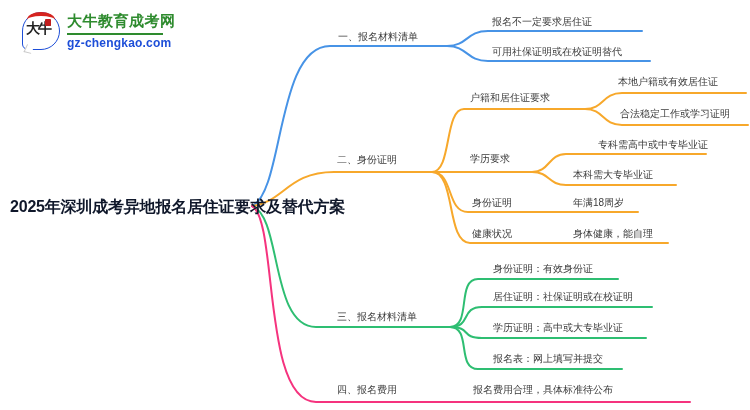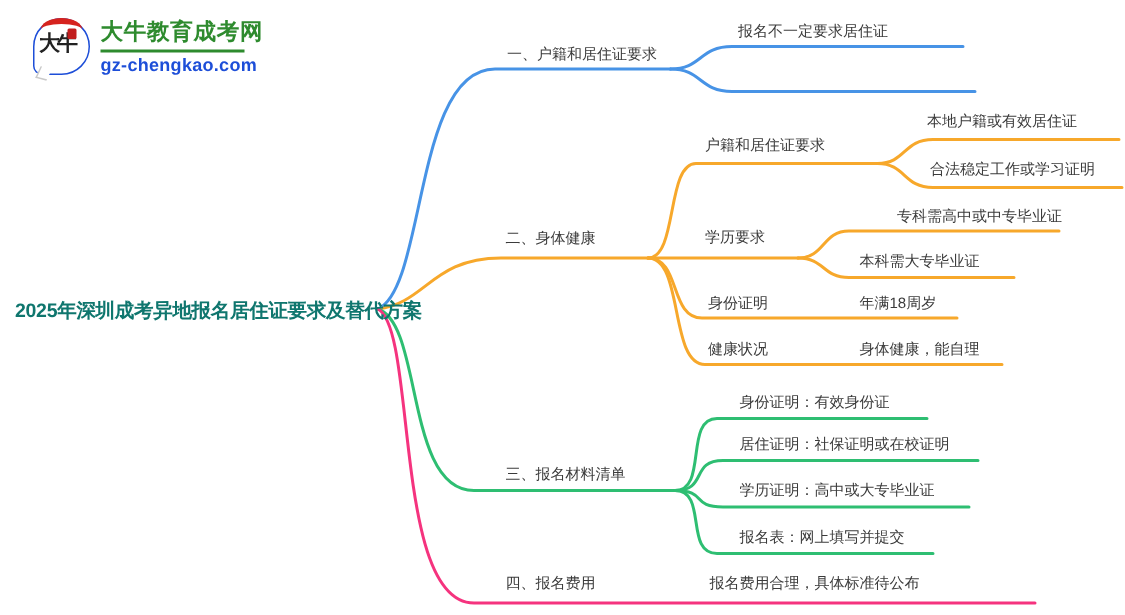--- a/index.html
+++ b/index.html
@@ -1,20 +1,20 @@
 <!DOCTYPE html>
 <html><head>
 <meta charset="utf-8">
 <style>
   html,body{margin:0;padding:0;background:#fff;}
   #stage{position:relative;width:750px;height:410px;background:#fff;overflow:hidden;
          font-family:"Liberation Sans","DejaVu Sans",sans-serif;}
   svg.links{position:absolute;left:0;top:0;width:750px;height:410px;}
   .node{position:absolute;white-space:nowrap;font-size:10px;line-height:15px;color:#3b3b3b;}
-  .central{font-weight:700;font-size:13px;letter-spacing:-0.2px;color:#0f766e;}
+  .central{font-weight:700;font-size:16px;letter-spacing:-0.2px;color:#0f172a;}
   
   .logo{position:absolute;left:22px;top:12px;display:flex;align-items:center;}
   .bubble{position:relative;width:36px;height:36px;border:1px solid #1d4ed8;border-radius:50% 50% 50% 6px;background:#fff;}
   .bubble .cap{position:absolute;left:4px;top:-1px;width:28px;height:12px;border-top:4px solid #d6231e;border-radius:50%;}
   .bubble .chars{position:absolute;left:3px;top:7px;font-weight:700;font-size:14px;color:#222;letter-spacing:-2px;}
   .bubble .seal{position:absolute;left:22px;top:6px;width:6px;height:7px;background:#c11e1e;border-radius:1px;}
   .bubble .tail{position:absolute;left:2px;bottom:-4px;width:7px;height:7px;background:#fff;border-left:1px solid #c9c9c9;border-bottom:1px solid #c9c9c9;transform:skew(-12deg) rotate(14deg);}
   .logotext{margin-left:7px;}
   .sitename{font-weight:700;font-size:15px;color:#2e8b2e;letter-spacing:0.5px;}
   .logoline{height:2px;background:#2e8b2e;margin:2px 0 1px 0;width:96px;}
@@ -63,24 +63,25 @@
       <path d="M450 327 C472 327 460 338 482 338 H646"></path>
       <path d="M450 327 C472 327 456 369 478 369 H622"></path>
     </g>
     <g fill="none" stroke-width="2" stroke-linecap="round" stroke="#f5337e">
       <path d="M252 206 C278 220 262 402 316 402 H690"></path>
     </g>
   </svg>
 
   <div class="node central" style="left:10px;top:199px;">2025年深圳成考异地报名居住证要求及替代方案</div>
 
-  <div class="node" style="left:338px;top:29px;">一、户籍和居住证要求</div>
+  <div class="node" style="left:338px;top:29px;">一、报名材料清单</div>
   <div class="node" style="left:492px;top:14px;">报名不一定要求居住证</div>
+  <div class="node" style="left:492px;top:44px;">可用社保证明或在校证明替代</div>
 
-  <div class="node" style="left:337px;top:152px;">二、身体健康</div>
+  <div class="node" style="left:337px;top:152px;">二、身份证明</div>
   <div class="node" style="left:618px;top:74px;">本地户籍或有效居住证</div>
   <div class="node" style="left:470px;top:90px;">户籍和居住证要求</div>
   <div class="node" style="left:620px;top:106px;">合法稳定工作或学习证明</div>
   <div class="node" style="left:470px;top:151px;">学历要求</div>
   <div class="node" style="left:598px;top:137px;">专科需高中或中专毕业证</div>
   <div class="node" style="left:573px;top:167px;">本科需大专毕业证</div>
   <div class="node" style="left:472px;top:195px;">身份证明</div>
   <div class="node" style="left:573px;top:195px;">年满18周岁</div>
   <div class="node" style="left:472px;top:226px;text-align:right;">健康状况</div>
   <div class="node" style="left:573px;top:226px;">身体健康，能自理</div>

